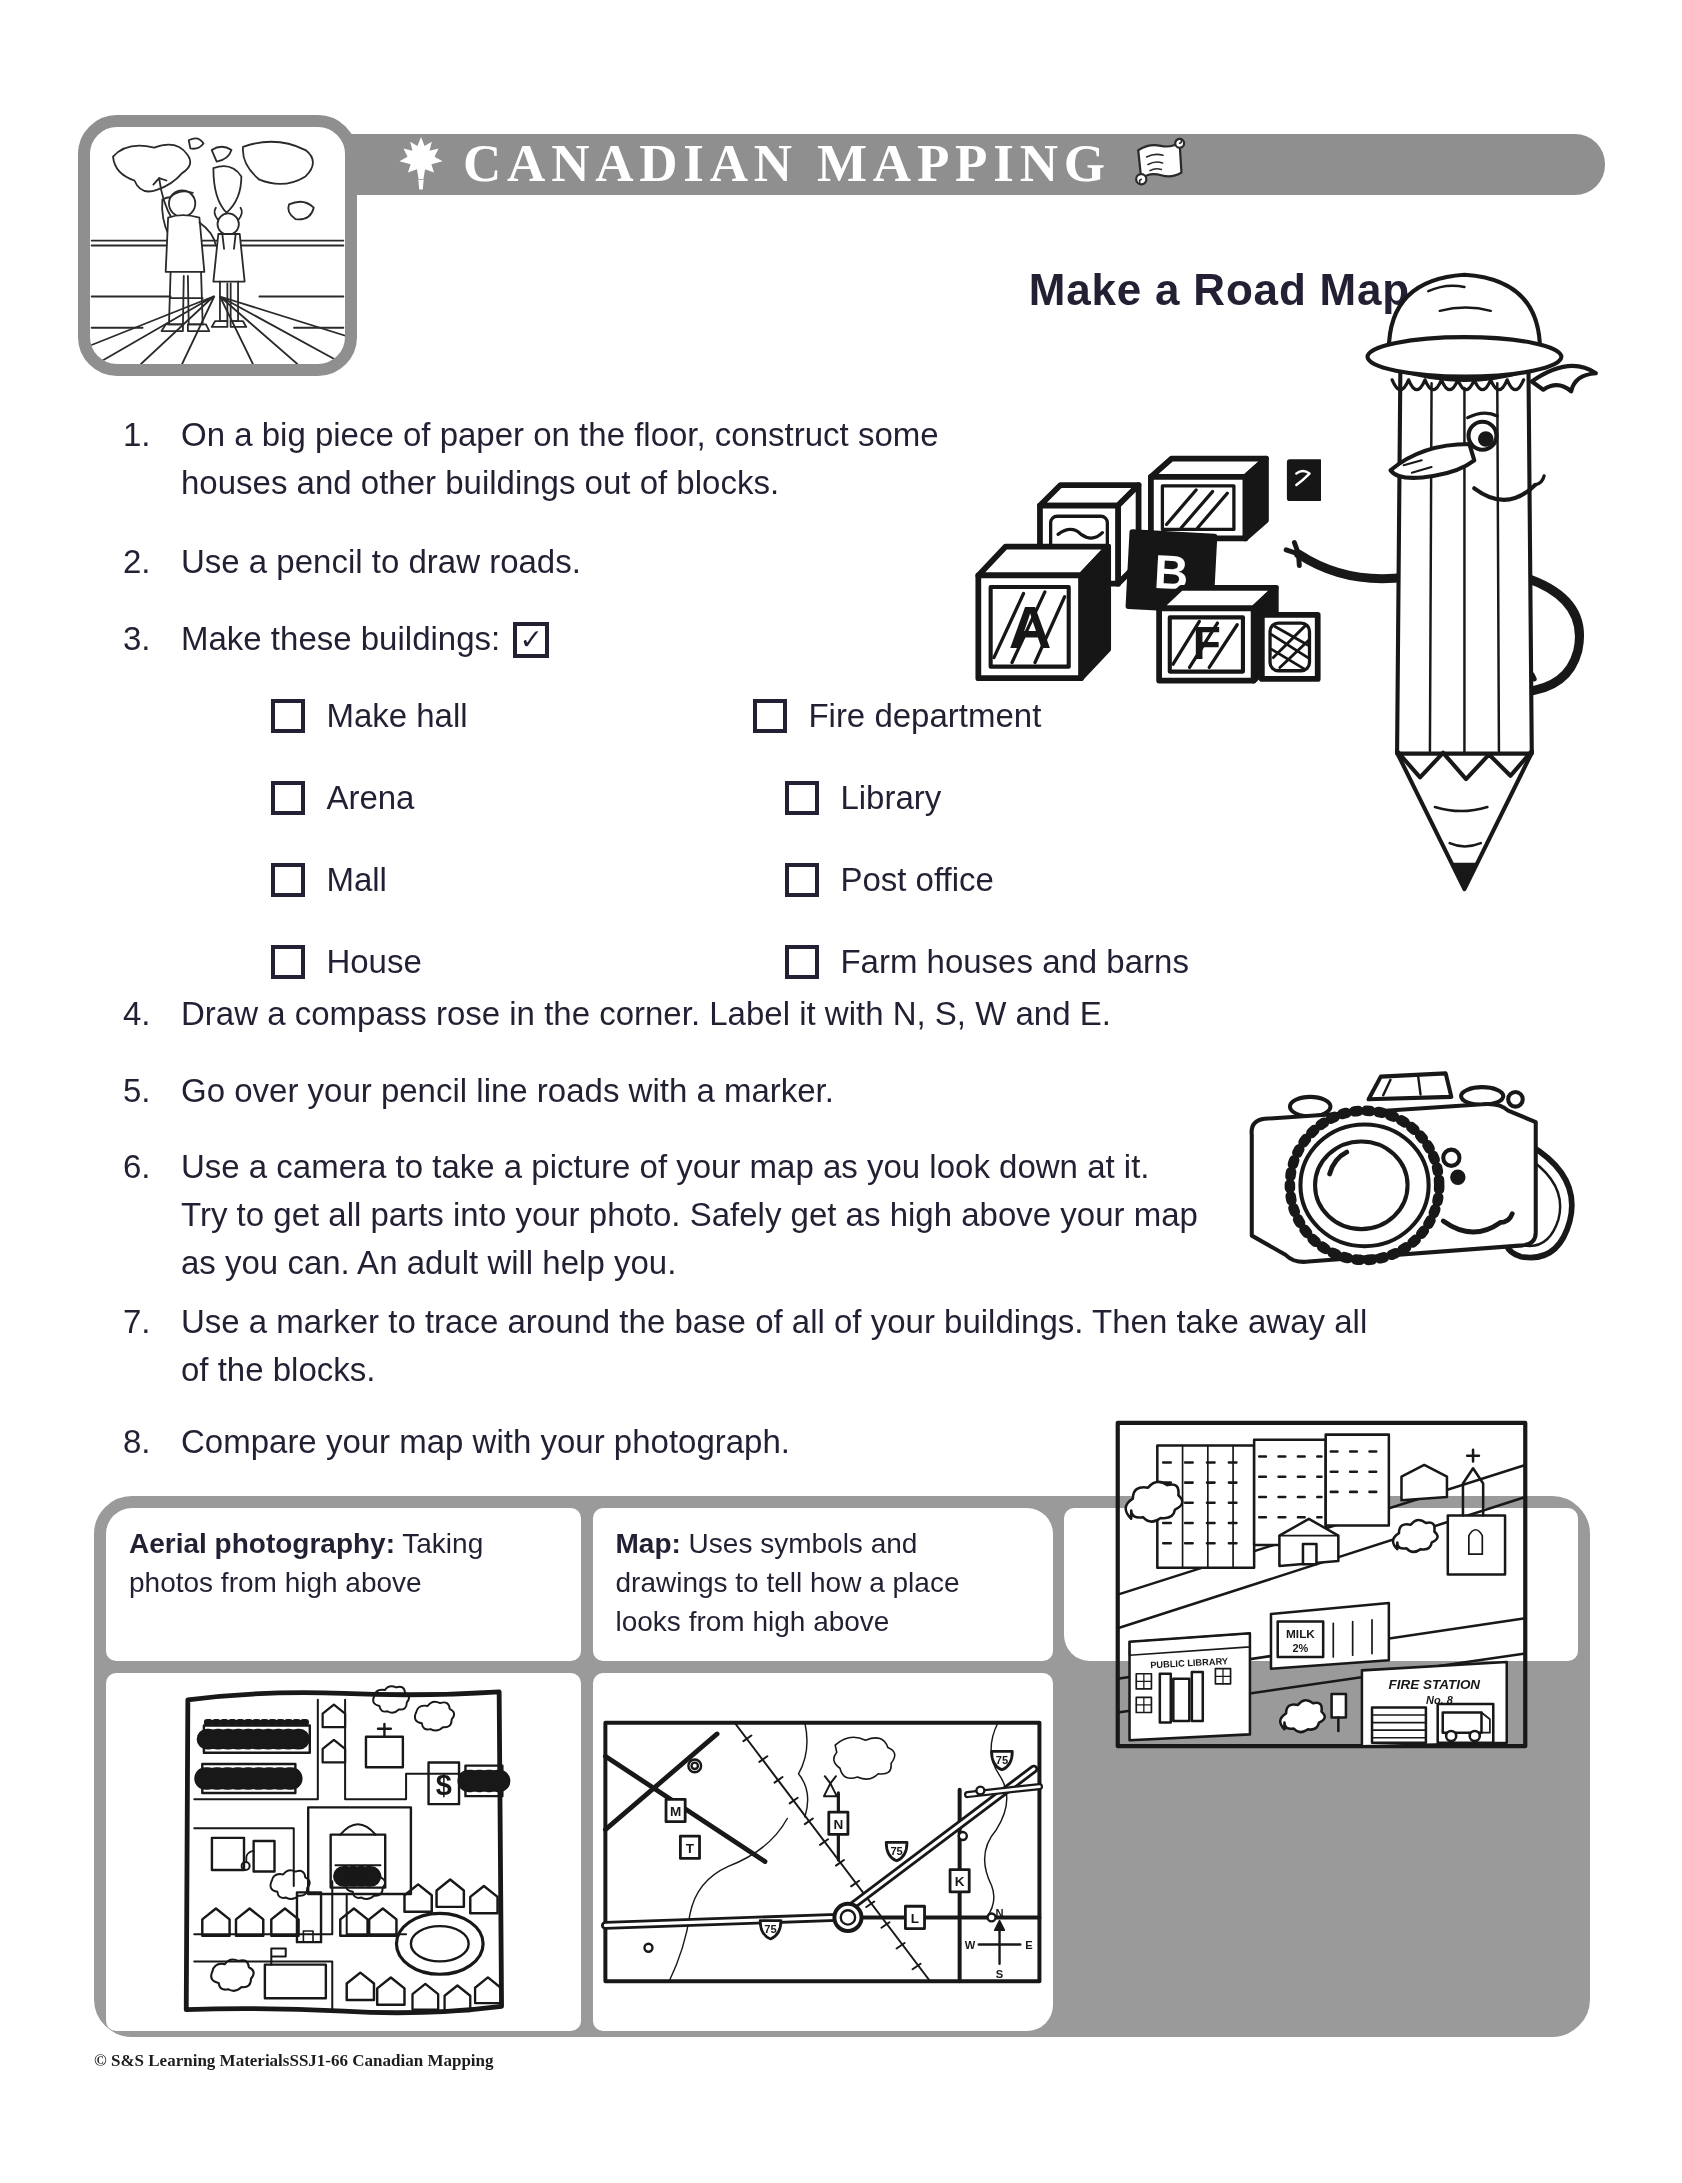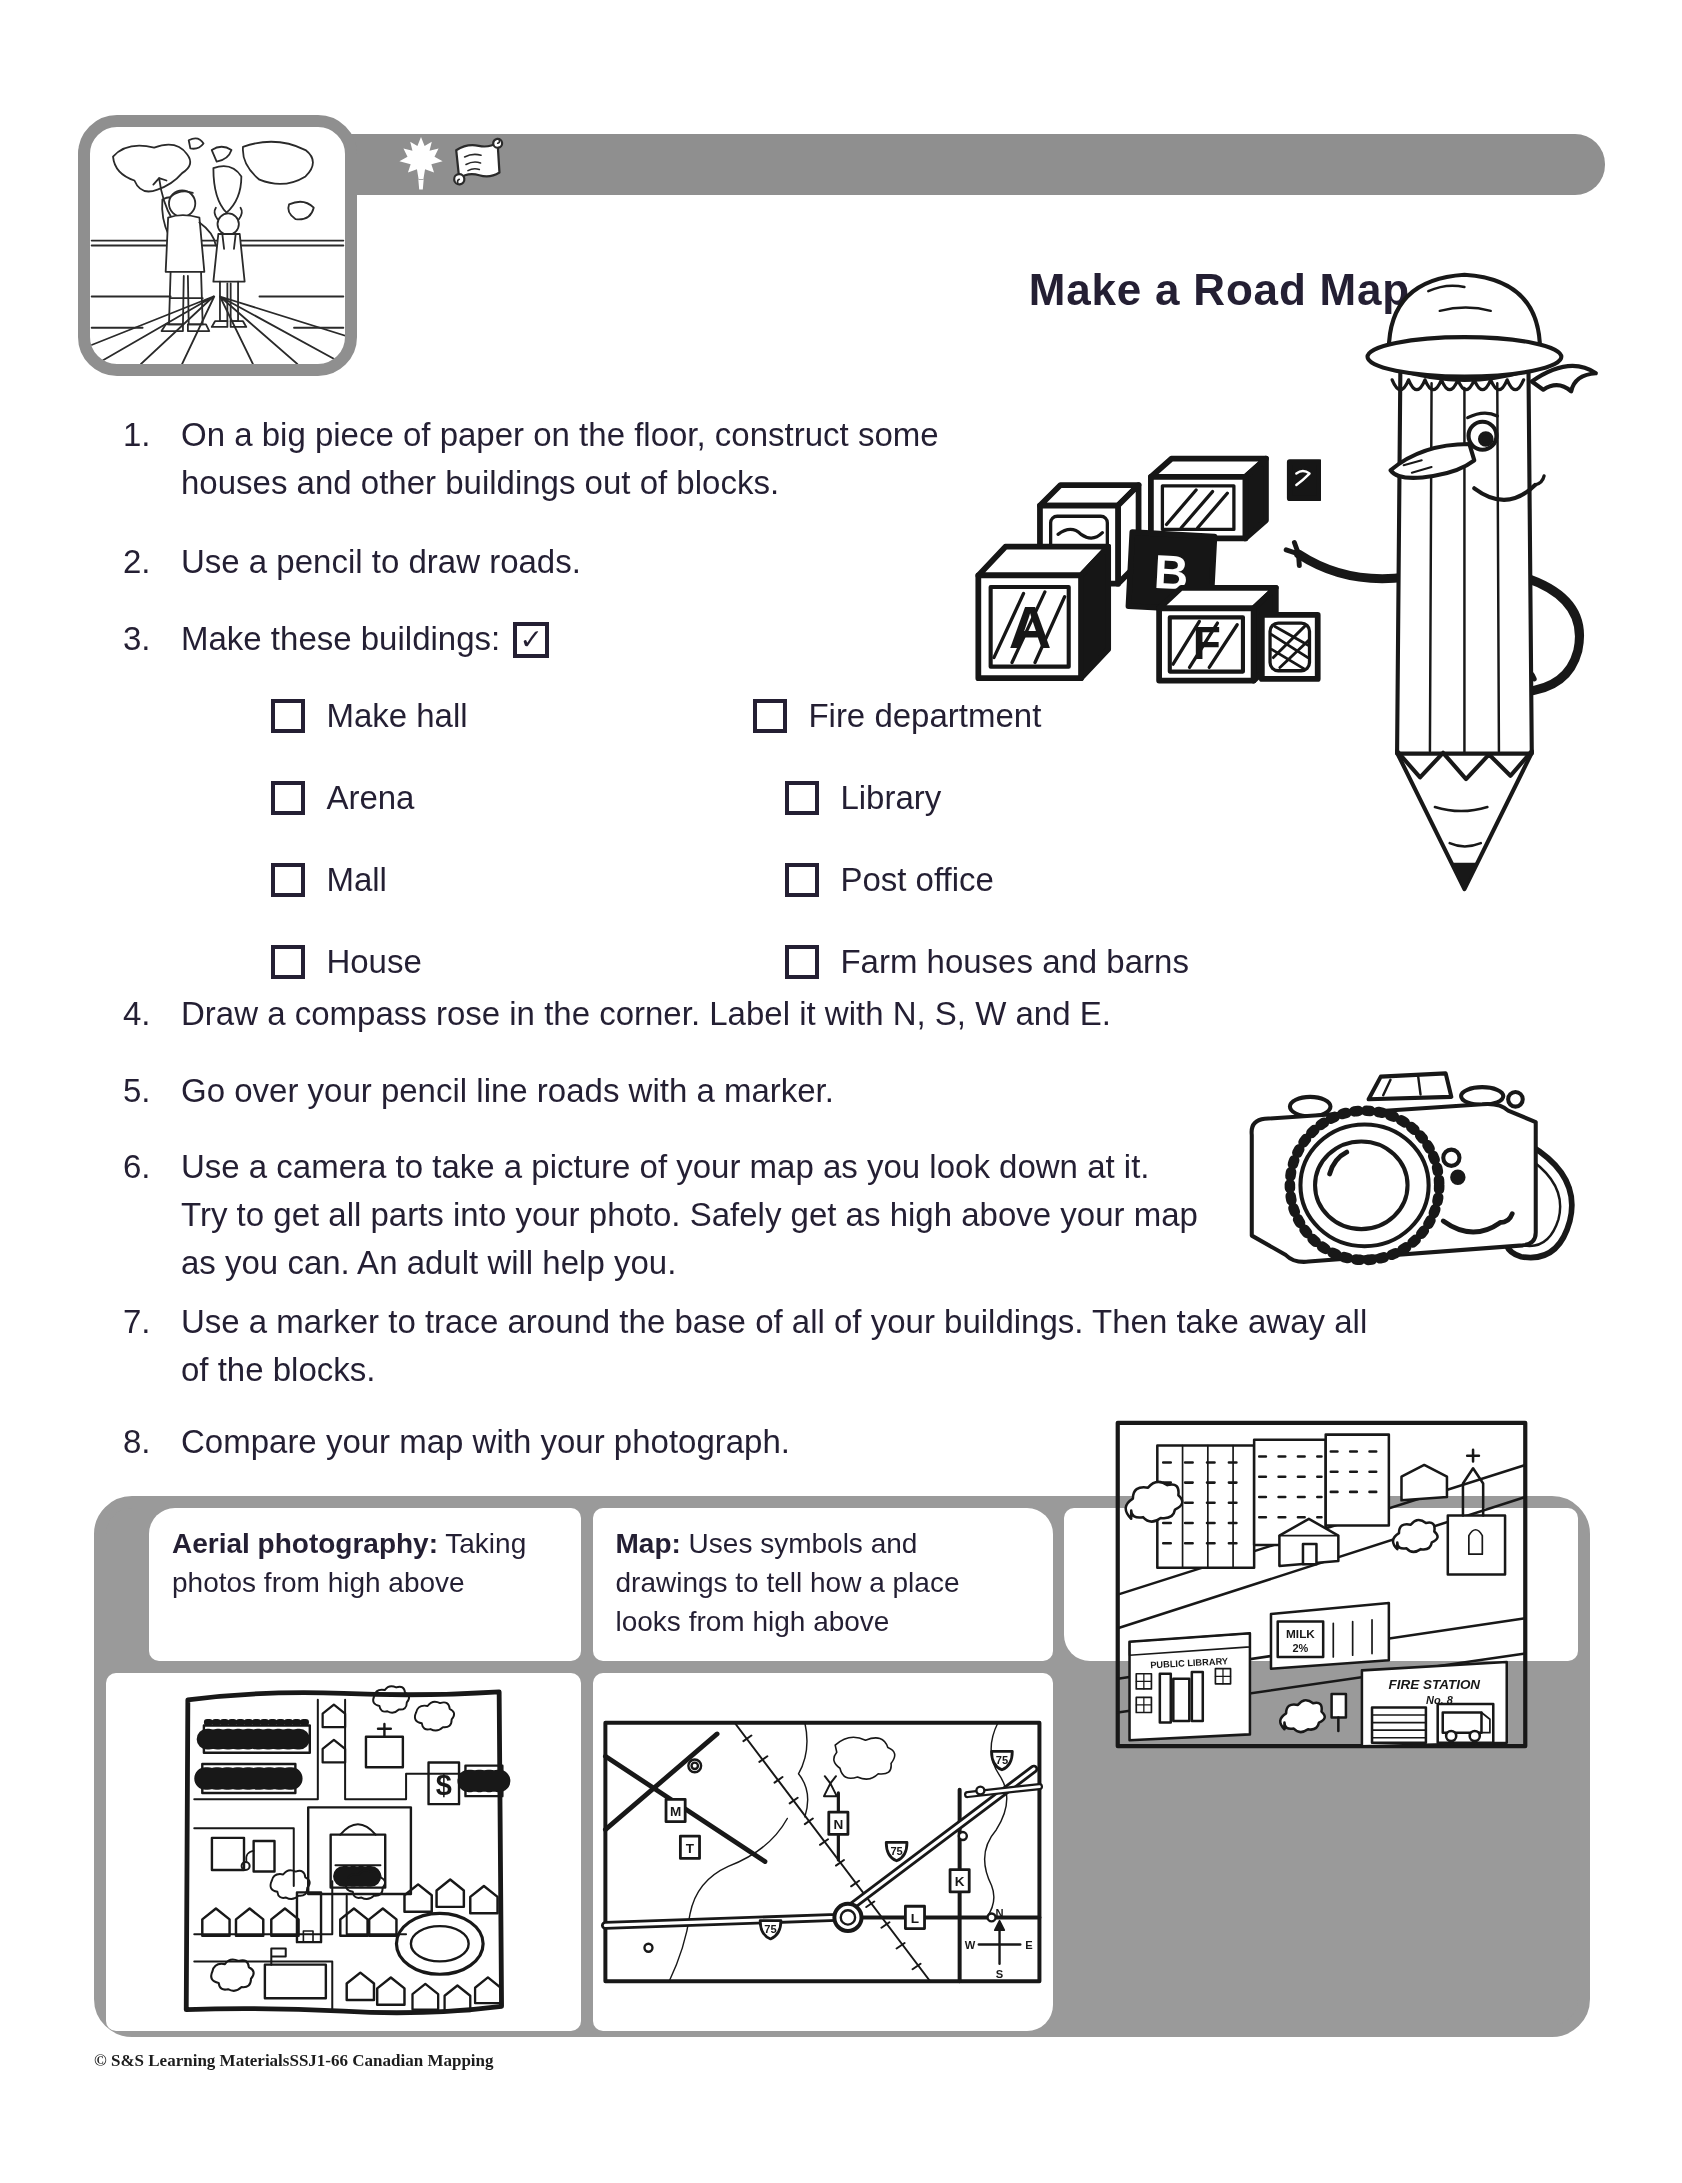--- a/index.html
+++ b/index.html
@@ -42,40 +42,41 @@
   
   .deftable{
     left:94px; top:1496px; width:1496px; height:541px; background:#9a9a9a;
     border:12.3px solid #9a9a9a; border-radius:38px; box-sizing:border-box;
     display:grid; grid-template-columns:475px 460px 1fr; grid-template-rows:153px 1fr;
     gap:11.5px;
   }
   .defcell{background:#ffffff; border-radius:10px; box-sizing:border-box;}
   .head{padding:16.4px 20px 0 23px; font-size:28px; line-height:39px;}
   .head .term{font-weight:700;}
-  .c-tl{border-top-left-radius:26px;margin-left:43px;} .c-tr{border-top-right-radius:26px;}
+  .c-tl{border-top-left-radius:26px;} .c-tr{border-top-right-radius:26px;}
   .c-bl{border-bottom-left-radius:26px;} .c-br{border-bottom-right-radius:26px;}
   .imgcell{display:flex; align-items:center; justify-content:center; padding:6.6px;}
   
   .footer{
     left:94px; top:2051px; width:1496px; display:flex; align-items:baseline;
     font-family:"Liberation Serif", serif; font-weight:700; font-size:17px; color:#1d1d1d;
   }
   .footer .mid{flex:1; text-align:center;}
   svg text{font-family:"Liberation Sans", sans-serif;}
 </style>
 </head>
 <body>
 
 <div class="abs banner">
   <span>
     <svg width="48" height="54" viewBox="0 0 100 120">
       <path fill="#ffffff" d="M50 2 L58 22 L74 13 L69 33 L89 28 L80 46 L98 56 L73 63 L79 81 L59 74 L55 98 L45 98 L41 74 L21 81 L27 63 L2 56 L20 46 L11 28 L31 33 L26 13 L42 22 Z M44 96 L46 119 L54 119 L56 96 Z"></path>
     </svg>
   </span>
+  <span class="banner-title">CANADIAN MAPPING</span>
   <span>
     <svg width="61" height="59" viewBox="0 0 96 84">
       <g transform="rotate(-6 48 42)" stroke="#2a2a2a" stroke-width="3.5" fill="#ffffff" stroke-linejoin="round" stroke-linecap="round">
         <path d="M20 18 Q38 9 56 15 Q72 20 86 13 L84 60 Q68 68 52 61 Q34 54 20 63 Z"></path>
         <circle cx="86" cy="14" r="7"></circle>
         <path d="M86 14 q4 -1 3 -5" fill="none" stroke-width="2.5"></path>
         <circle cx="20" cy="64" r="8"></circle>
         <path d="M20 64 q-4 1 -3 6" fill="none" stroke-width="2.5"></path>
         <path d="M32 30 q13 -5 26 0 M33 42 q12 -5 23 0 M35 52 q9 -4 18 0" fill="none" stroke-width="2.5"></path>
       </g>

